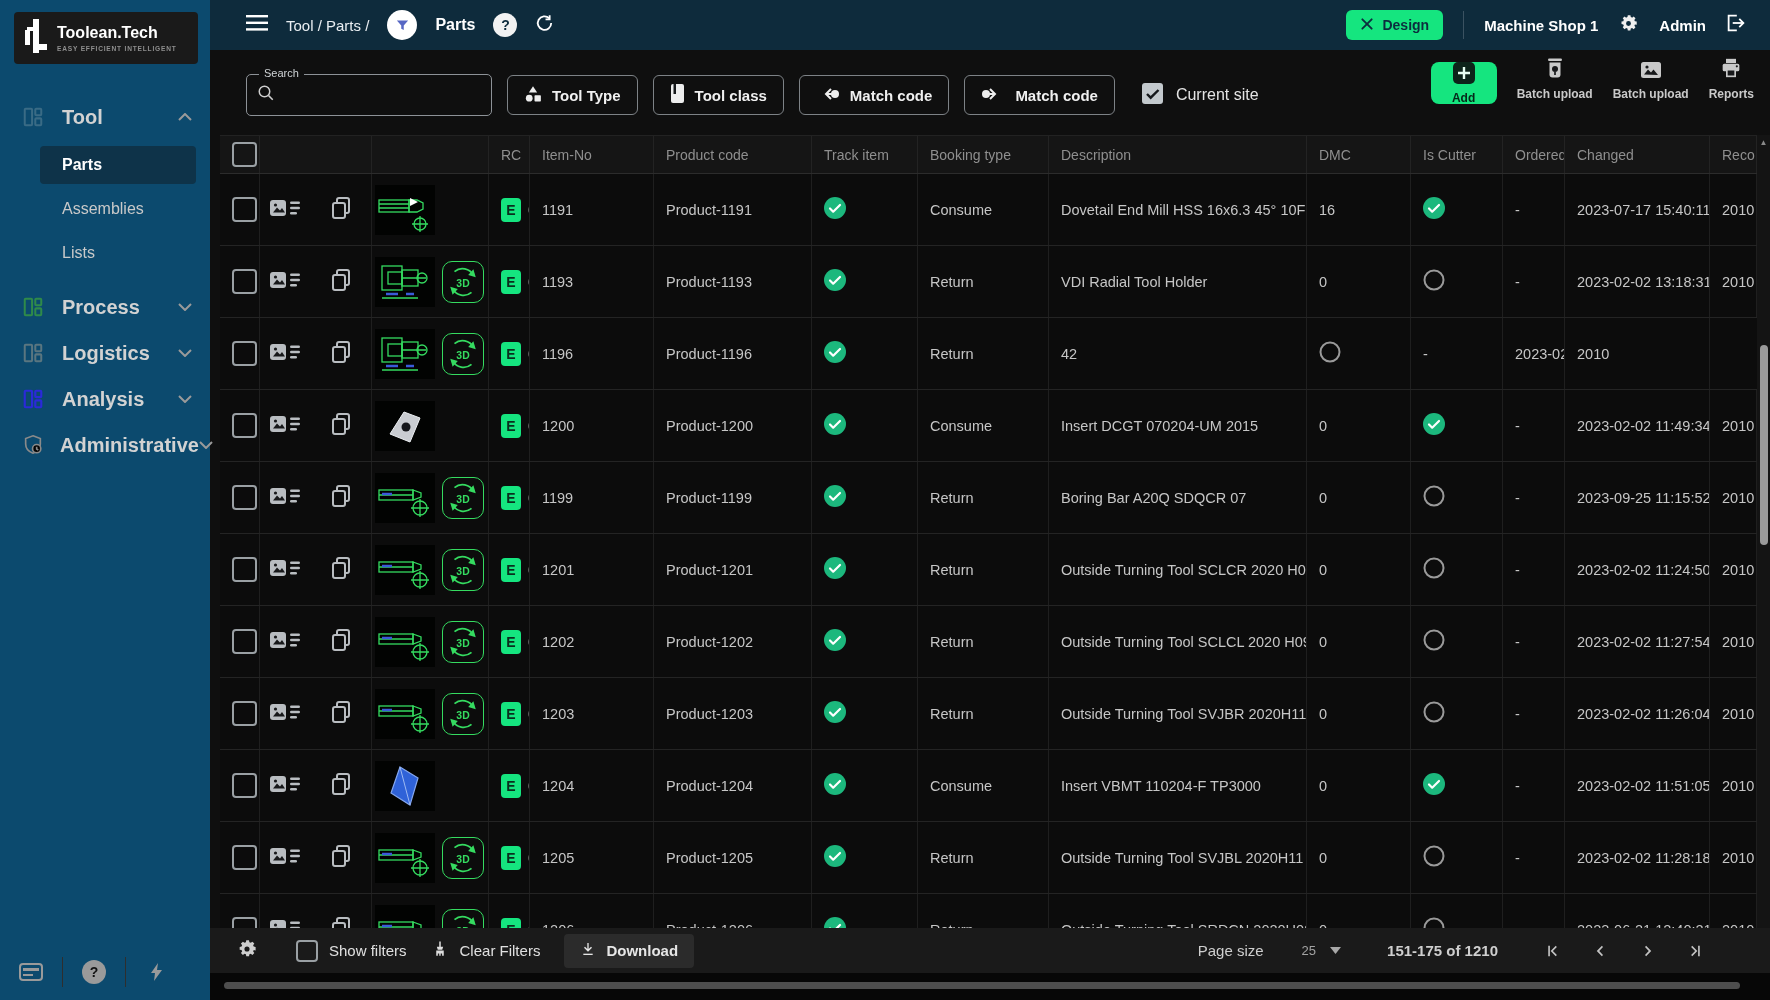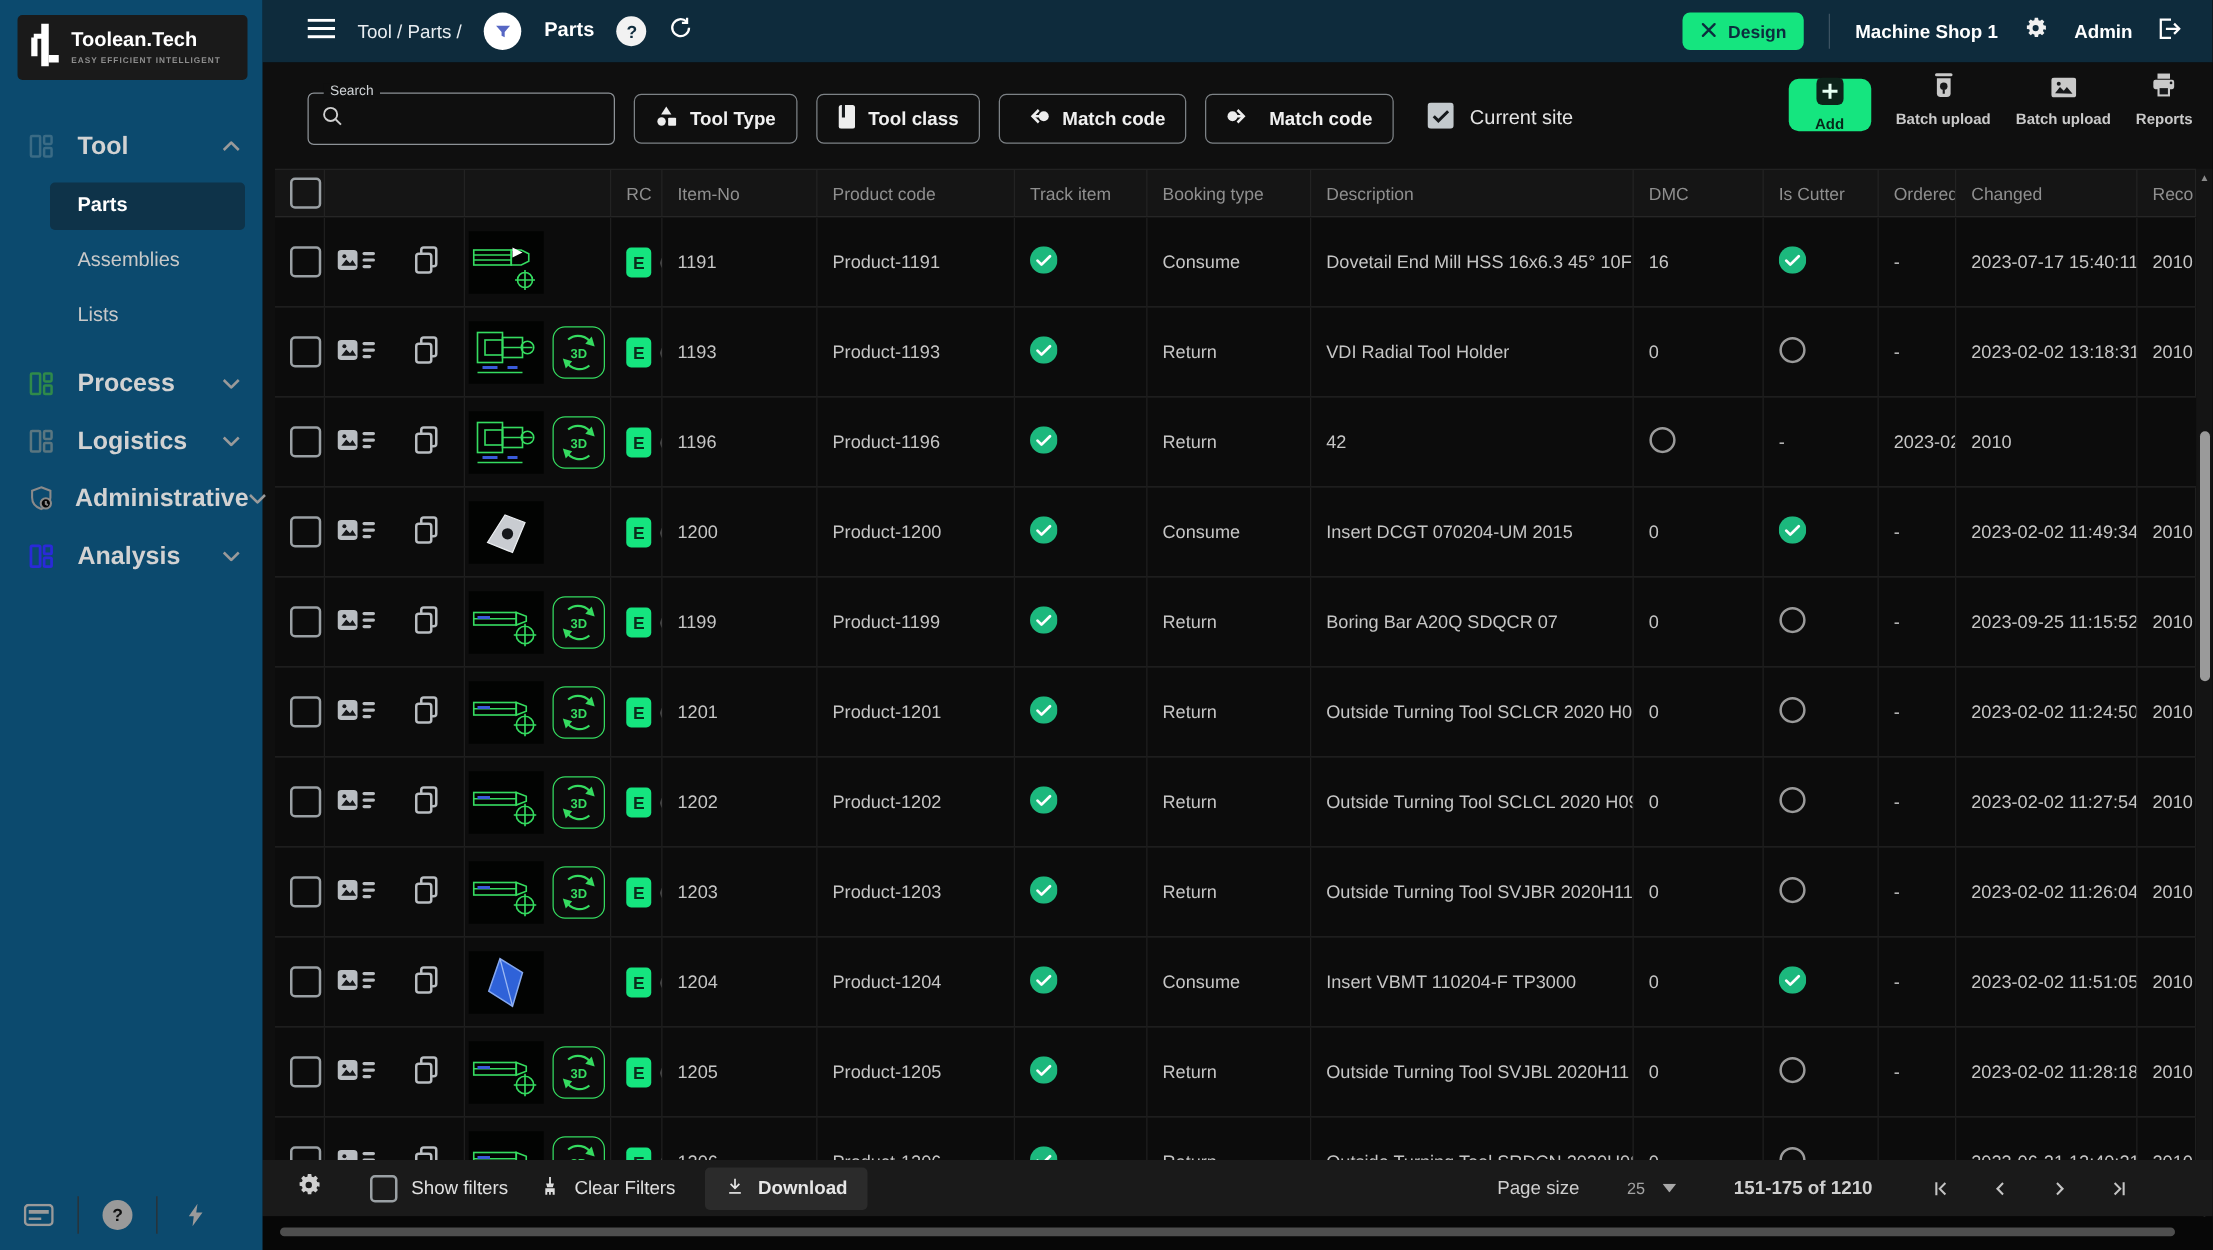--- a/index.html
+++ b/index.html
@@ -163,42 +163,42 @@
         </span>
         <span>Logistics</span>
         <span class="chev">
             <svg width="14" height="8">
               <polyline points="1,1 7,7 13,1" fill="none" stroke="#9a9a9a" stroke-width="2"></polyline>
             </svg>
           </span>
       </div>
       <div class="section">
         <span class="sec-ic">
+          <svg width="22" height="22" viewBox="0 0 24 24" fill="none" stroke="#2a2ad8" stroke-width="2.4">
+              <rect x="3" y="3" width="8" height="18" rx="1"></rect>
+              <rect x="14.5" y="3" width="6.5" height="7" rx="1"></rect>
+              <rect x="14.5" y="13.5" width="6.5" height="7.5" rx="1"></rect>
+            </svg>
+        </span>
+        <span>Analysis</span>
+        <span class="chev">
+            <svg width="14" height="8">
+              <polyline points="1,1 7,7 13,1" fill="none" stroke="#9a9a9a" stroke-width="2"></polyline>
+            </svg>
+          </span>
+      </div>
+      <div class="section">
+        <span class="sec-ic">
           <svg width="22" height="22" viewBox="0 0 24 24" fill="none" stroke="#8a8a8a" stroke-width="1.8">
               <path d="M12 2l8 3v6c0 5-3.5 8.5-8 10-4.5-1.5-8-5-8-10V5z"></path>
               <circle cx="16" cy="16" r="4.5" fill="#050505"></circle>
               <path d="M16 14v2.5l1.8 1"></path>
             </svg>
         </span>
         <span>Administrative</span>
-        <span class="chev">
-            <svg width="14" height="8">
-              <polyline points="1,1 7,7 13,1" fill="none" stroke="#9a9a9a" stroke-width="2"></polyline>
-            </svg>
-          </span>
-      </div>
-      <div class="section">
-        <span class="sec-ic">
-          <svg width="22" height="22" viewBox="0 0 24 24" fill="none" stroke="#2a2ad8" stroke-width="2.4">
-              <rect x="3" y="3" width="8" height="18" rx="1"></rect>
-              <rect x="14.5" y="3" width="6.5" height="7" rx="1"></rect>
-              <rect x="14.5" y="13.5" width="6.5" height="7.5" rx="1"></rect>
-            </svg>
-        </span>
-        <span>Analysis</span>
         <span class="chev">
             <svg width="14" height="8">
               <polyline points="1,1 7,7 13,1" fill="none" stroke="#9a9a9a" stroke-width="2"></polyline>
             </svg>
           </span>
       </div>
     </nav>
 
     <div class="side-bottom">
       <span class="sb-ic">

